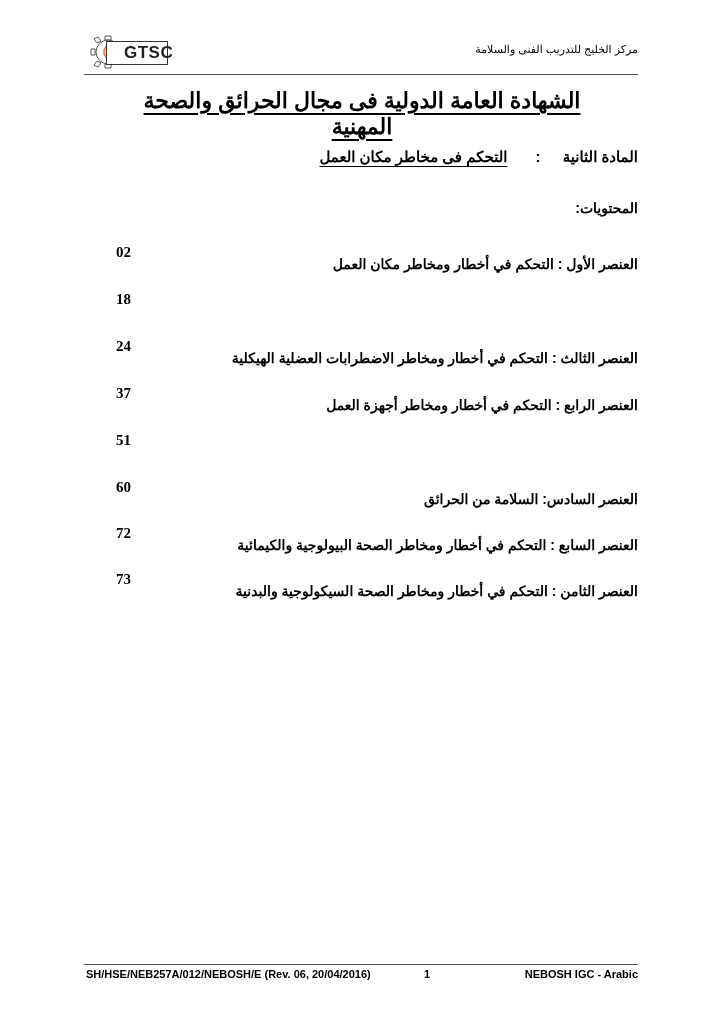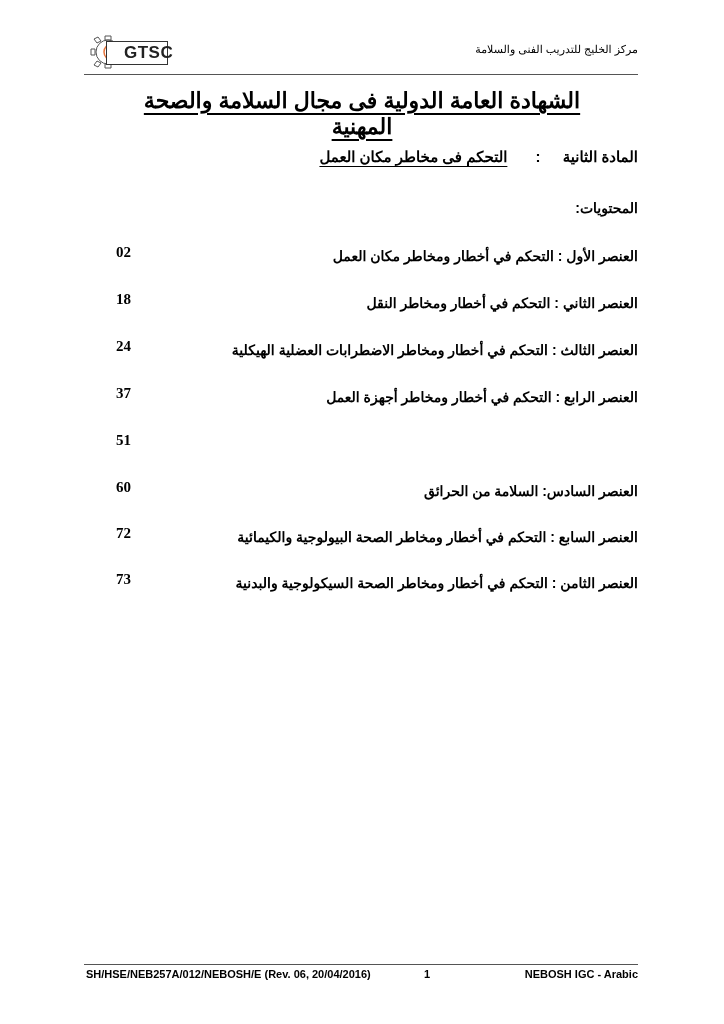--- a/index.html
+++ b/index.html
@@ -9,21 +9,21 @@
   .logo-text { position:absolute; left:36px; top:10px; font-weight:bold; font-size:17px; color:#222; letter-spacing:0.5px; }
   .gear { position:absolute; left:0; top:0; }
   .header-org { position:absolute; right:86px; top:43px; font-size:11px; direction:rtl; }
   .header-rule { position:absolute; left:84px; right:86px; top:74px; border-top:1px solid #555; }
   .title { position:absolute; left:120px; right:120px; top:88px; text-align:center; direction:rtl; font-weight:bold; font-size:22px; text-decoration:underline; text-underline-offset:5px; }
   .subject { position:absolute; right:86px; top:148px; direction:rtl; font-weight:bold; font-size:15px; }
   .subject .colon { display:inline-block; margin:0 18px 0 24px; }
   .subject .val { text-decoration:underline; text-underline-offset:4px; }
   .contents-label { position:absolute; right:86px; top:200px; direction:rtl; font-weight:bold; font-size:14px;text-align:center; }
   .toc-row { position:absolute; left:86px; right:86px; height:22px; }
-  .toc-text { position:absolute; right:0; top:4px; direction:rtl; font-weight:bold; font-size:14px; white-space:nowrap; }
+  .toc-text { position:absolute; right:0; top:12px; direction:rtl; font-weight:bold; font-size:14px; white-space:nowrap; }
   .toc-page { position:absolute; left:6px; top:0; font-family:"Liberation Serif", serif; font-weight:bold; font-size:15px;margin-left:24px; }
   .footer-rule { position:absolute; left:84px; right:86px; top:964px; border-top:1px solid #555; }
   .footer-left { position:absolute; left:86px; top:968px; font-weight:bold; font-size:11px; }
   .footer-page { position:absolute; left:424px; top:968px; font-weight:bold; font-size:11px; }
   .footer-right { position:absolute; right:86px; top:968px; font-weight:bold; font-size:11px;text-align:center; }
 </style>
 </head>
 <body>
 
 <div class="logo">
@@ -39,36 +39,35 @@
     <circle cx="24" cy="19" r="8" fill="#fff" stroke="#e8743b" stroke-width="1.5"></circle>
     <path d="M24 12 C21 16 20 19 21 22 C22 25 26 25 27 22 C28 19 26 16 24 12 Z" fill="#e8743b"></path>
   </svg>
   <div class="logo-box"></div>
   <span class="logo-text">GTSC</span>
 </div>
 
 <div class="header-org">مركز الخليج للتدريب الفنى والسلامة</div>
 <div class="header-rule"></div>
 
-<div class="title">الشهادة العامة الدولية فى مجال السلامة والصحة المهنية</div>
+<div class="title">الشهادة العامة الدولية فى مجال الحرائق والصحة المهنية</div>
 
 <div class="subject">
   <span>المادة الثانية</span>
   <span class="colon">:</span>
   <span class="val">التحكم فى مخاطر مكان العمل</span>
 </div>
 
 <div class="contents-label">المحتويات:</div>
 
 <div class="toc-row" style="top:244px">
   <span class="toc-text">العنصر الأول    : التحكم في أخطار ومخاطر مكان العمل</span>
   <span class="toc-page">02</span>
 </div>
 <div class="toc-row" style="top:291px">
-  <span class="toc-text">العنصر الثاني   : التحكم في أخطار ومخاطر النقل</span>
   <span class="toc-page">18</span>
 </div>
 <div class="toc-row" style="top:338px">
   <span class="toc-text">العنصر الثالث   : التحكم في أخطار ومخاطر الاضطرابات العضلية الهيكلية</span>
   <span class="toc-page">24</span>
 </div>
 <div class="toc-row" style="top:385px">
   <span class="toc-text">العنصر الرابع   : التحكم في أخطار ومخاطر أجهزة العمل</span>
   <span class="toc-page">37</span>
 </div>

